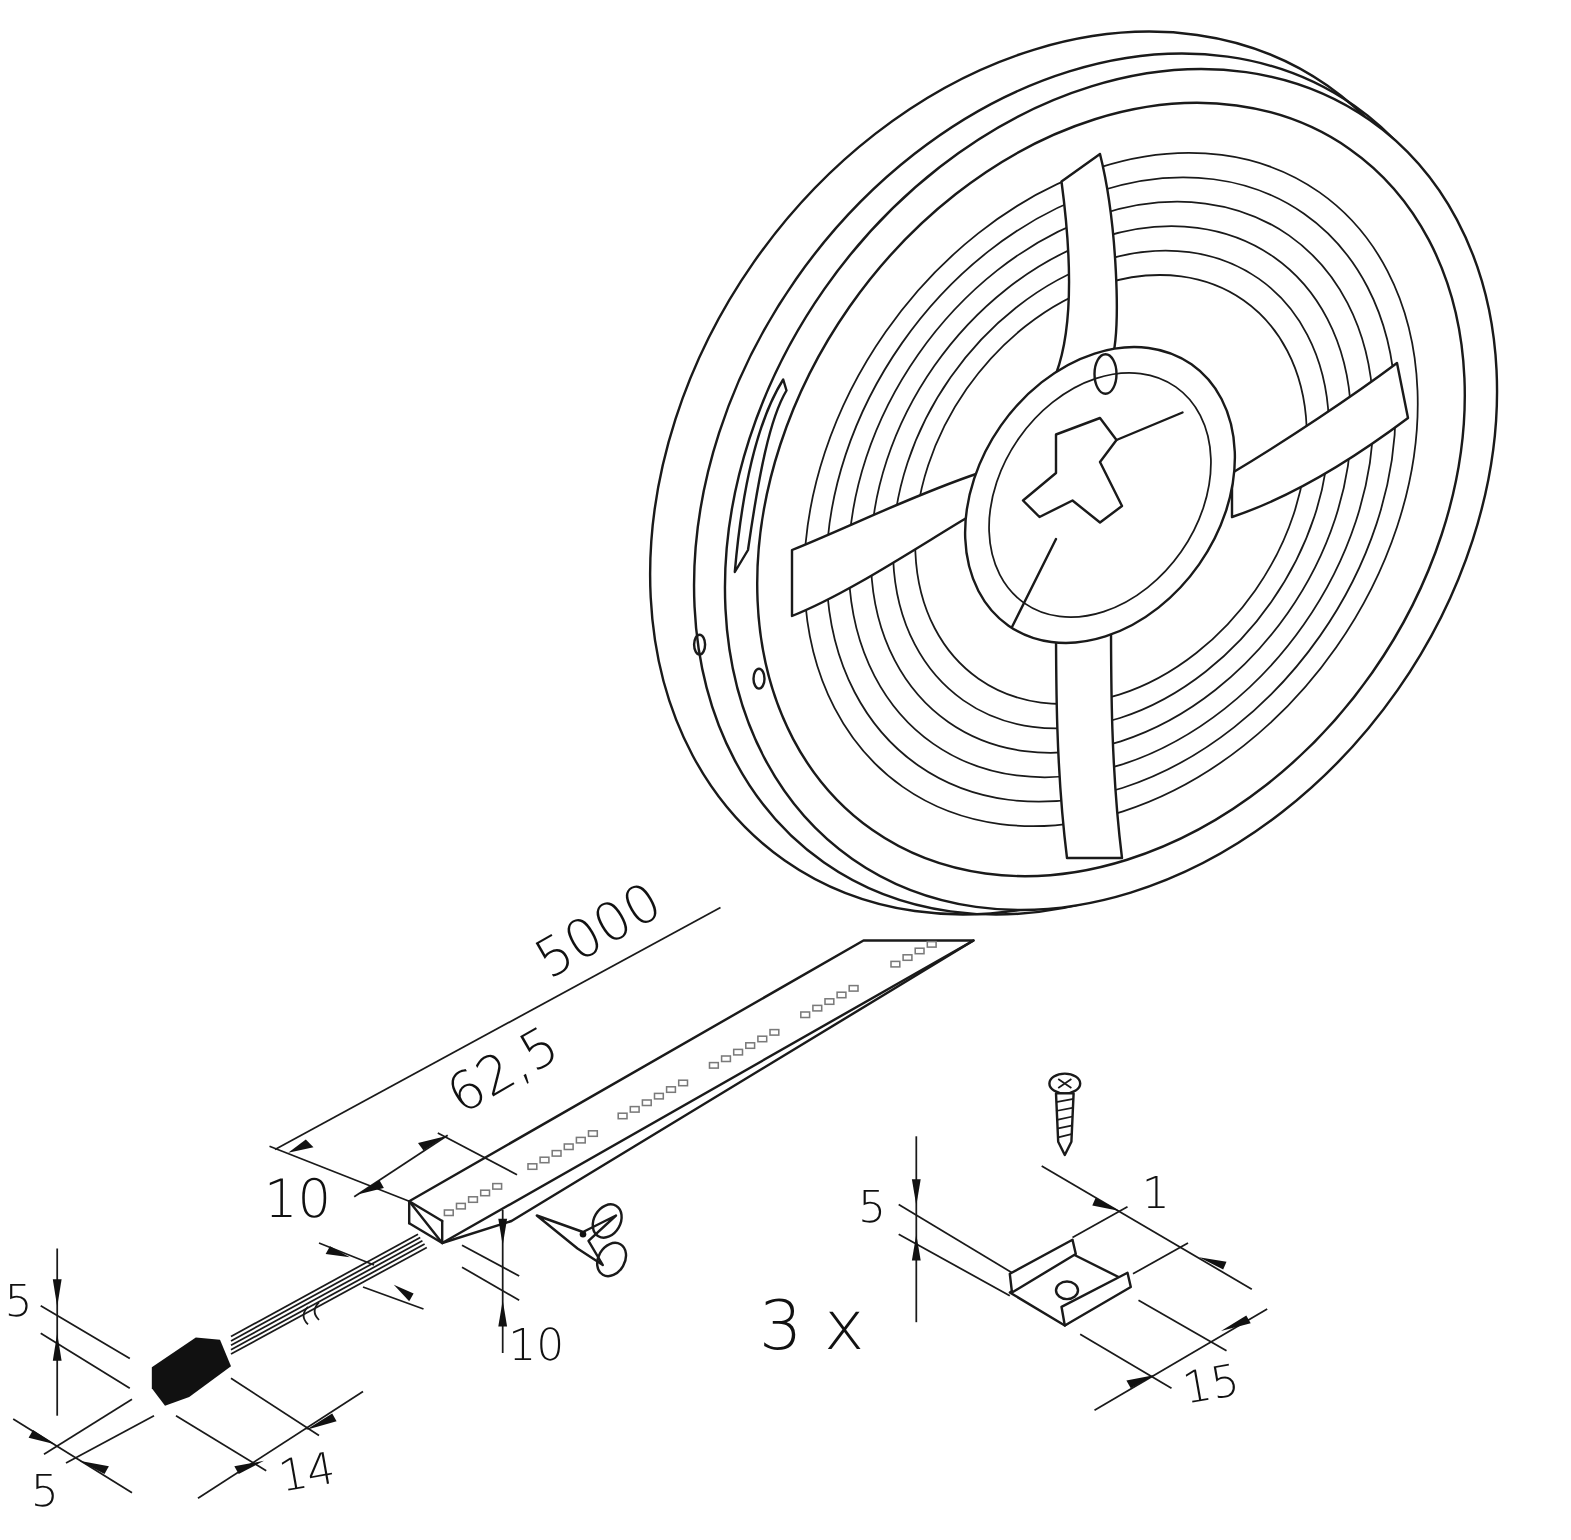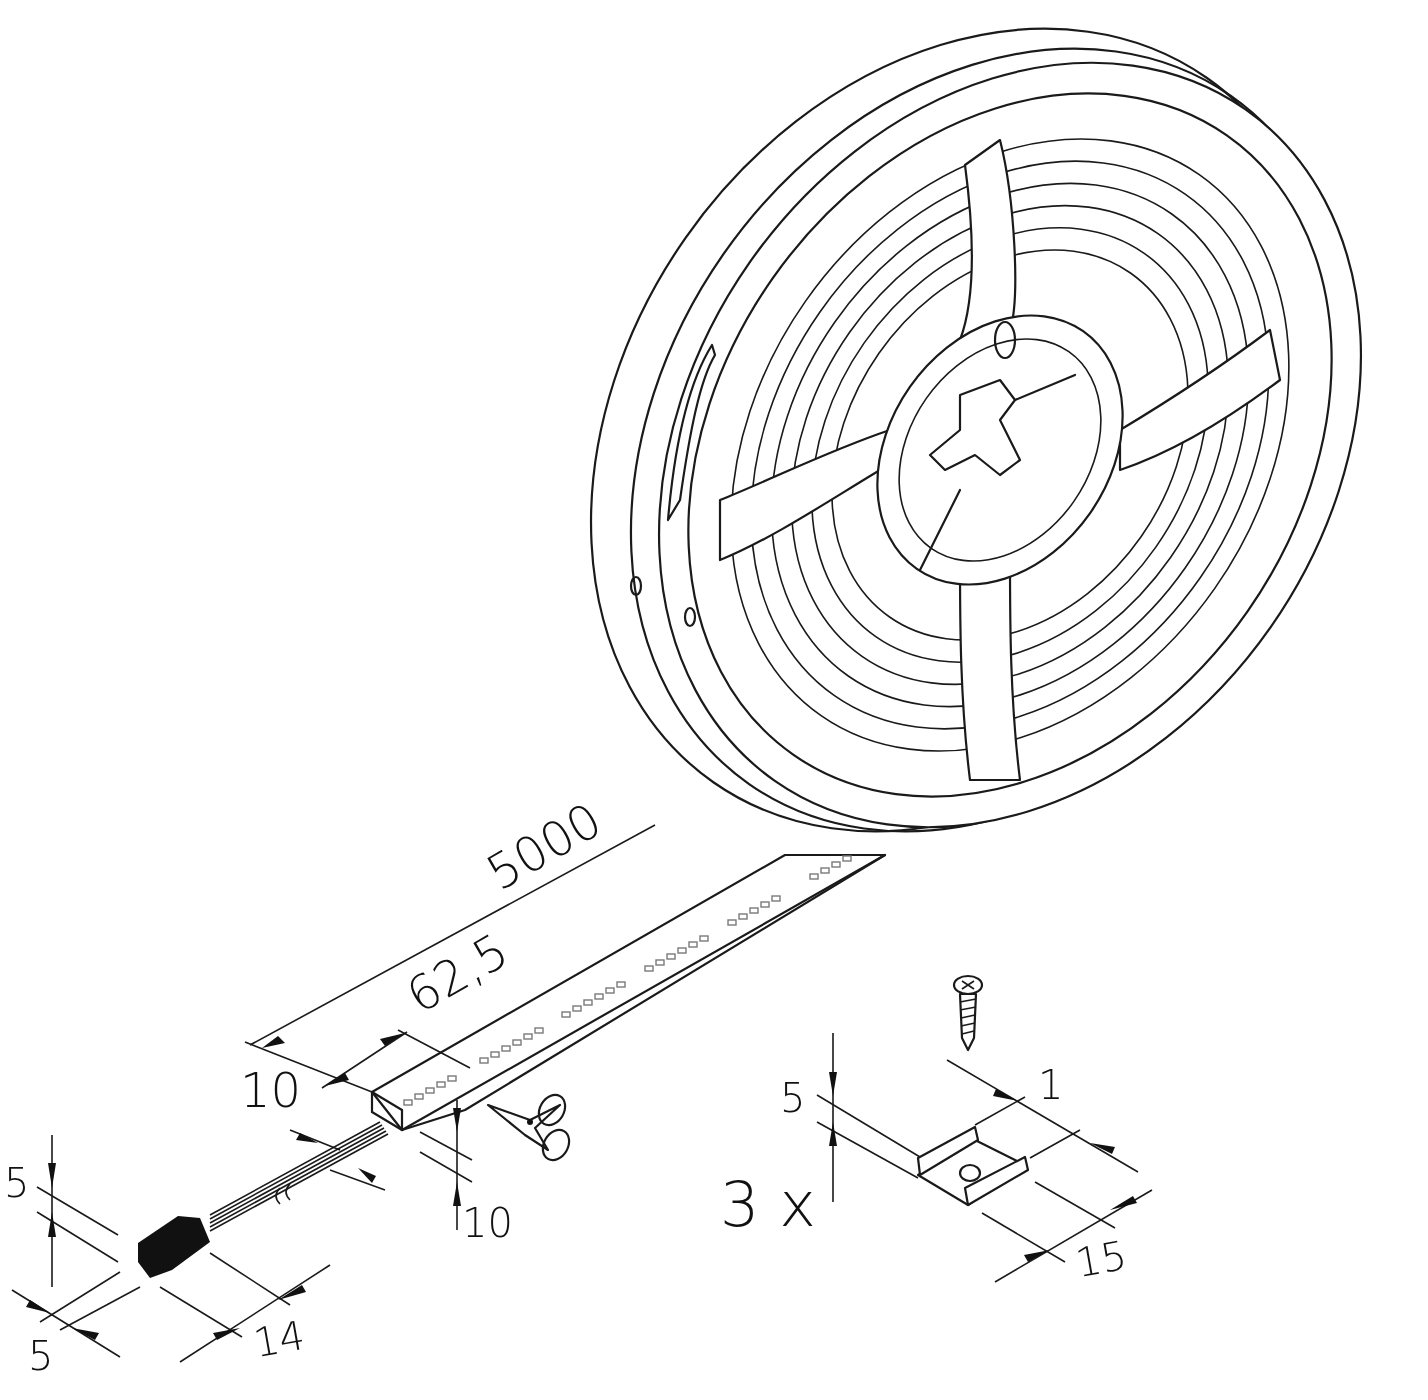--- a/index.html
+++ b/index.html
@@ -203,14 +203,14 @@
   <div class="dim-label" style="left:505px; top:845px; font-size:48px; transform: rotate(-30deg);">5000</div>
   <div class="dim-label" style="left:425px; top:968px; font-size:48px; transform: rotate(-30deg);">62,5</div>
   <div class="dim-label" style="left:240px; top:1062px; font-size:48px;">10</div>
   <div class="dim-label" style="left:462px; top:1200px; font-size:40px;">10</div>
   <div class="dim-label" style="left:4px; top:1160px; font-size:40px;">5</div>
   <div class="dim-label" style="left:28px; top:1333px; font-size:40px;">5</div>
   <div class="dim-label" style="left:258px; top:1320px; font-size:40px; transform: rotate(-10deg);">14</div>
   <div class="dim-label" style="left:780px; top:1075px; font-size:40px;">5</div>
   <div class="dim-label" style="left:1038px; top:1062px; font-size:40px;">1</div>
   <div class="dim-label" style="left:1080px; top:1240px; font-size:40px; transform: rotate(-10deg);">15</div>
-  <div class="dim-label" style="left:720px; top:1168px; font-size:62px;">3 x</div>
+  <div class="dim-label" style="left:690px; top:1168px; font-size:62px;">3 x</div>
 </div>
 
 </body></html>

